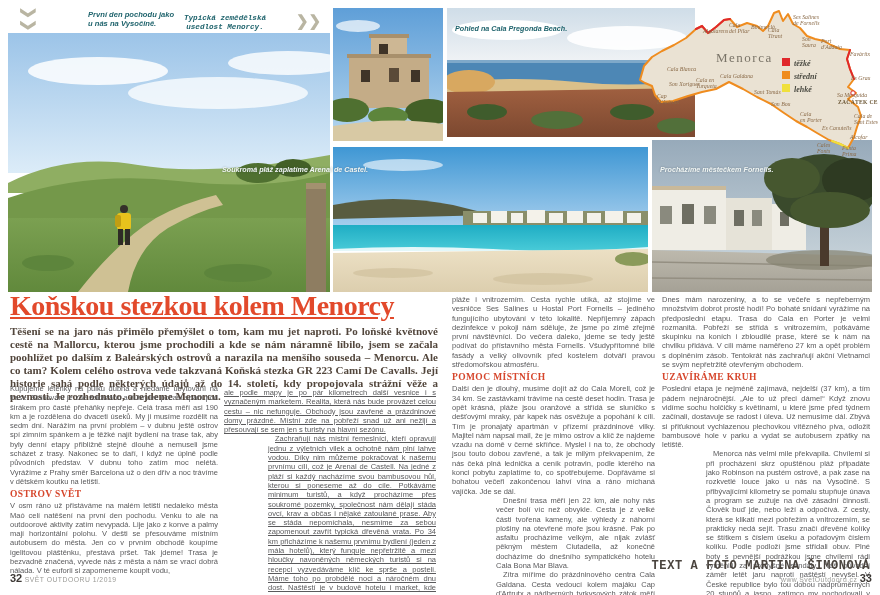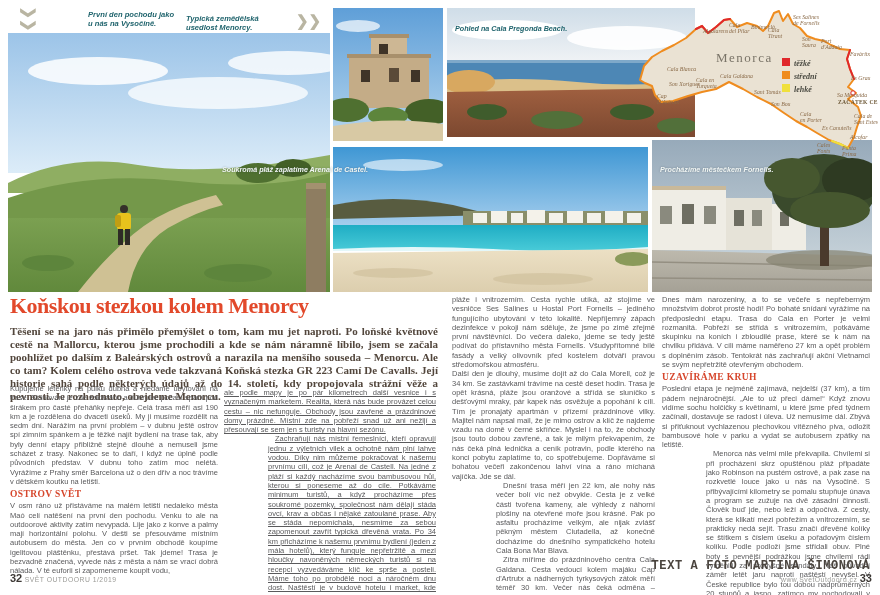--- a/index.html
+++ b/index.html
@@ -14,22 +14,22 @@
   .chev{position:absolute;color:#b9b5a2;font-weight:bold;}
 
   
   .photo-caption{position:absolute;font-weight:bold;font-style:italic;font-size:7.2px;
       line-height:8.5px;z-index:6;margin-top:20px;}
   .cap-petrol{color:#20646d;}
   .cap-white{color:#f2f6f4;text-shadow:0 0 2px rgba(40,60,70,.45);}
 
   
   #article-title{position:absolute;left:10px;top:290px;width:430px;margin:0;
-      font-family:"Liberation Serif",serif;font-weight:bold;font-size:22px;line-height:32px;
-      letter-spacing:-.5px;color:#e2492b;}
+      font-family:"Liberation Serif",serif;font-weight:bold;font-size:28px;line-height:32px;
+      letter-spacing:-.5px;color:#e2492b;text-decoration:underline;}
   #lead{position:absolute;left:10px;top:325px;width:428px;margin:0;
       font-family:"Liberation Serif",serif;font-weight:bold;font-size:11px;line-height:13px;
       color:#52463c;text-align:justify;}
   .col{position:absolute;text-align:justify;font-size:7.5px;line-height:9.3px;color:#5a5a5c;}
   .col-p{margin:0;}
   .col-p.indent{text-indent:7px;margin-left:44px;}
   .col-heading{margin:3px 0 1px 0;font-family:"Liberation Serif",serif;font-weight:bold;
       font-size:9.5px;line-height:11px;letter-spacing:.4px;color:#d6462c;text-align:left;}
   #col-left-1{left:10px;top:384px;width:208px;height:188px;}
   #col-left-2{left:224px;top:388px;width:212px;height:188px;text-decoration:underline;}
@@ -55,21 +55,21 @@
   .legend-label{font-size:8px;font-style:italic;font-weight:bold;fill:#4a4a42;}
 </style>
 </head>
 <body>
 
 <div id="spread">
 
   <span class="chev" style="left:16px;top:10px;font-size:15px;transform:rotate(90deg);">❯❯</span>
   <div class="pointer-caption" style="left:44px;top:10px;width:120px;margin-left:44px;">První den pochodu jako
 u nás na Vysočině.</div>
-  <div class="pointer-caption" style="left:186px;top:14px;width:104px;text-align:left;">Typická zemědělská
+  <div class="pointer-caption" style="left:173px;top:14px;width:104px;text-align:center;font-family:Liberation Mono, monospace;">Typická zemědělská
 usedlost Menorcy.</div>
   <span class="chev" style="left:296px;top:12px;font-size:15px;">❯❯</span>
 
   <div class="photo" style="left:8px;top:33px;width:322px;height:259px;">
     <svg width="322" height="259" viewBox="0 0 322 259">
       <defs>
         <linearGradient id="sky1" x1="0" y1="0" x2="0" y2="1">
           <stop offset="0" stop-color="#9cc4e8"></stop>
             <stop offset="1" stop-color="#dcecf8"></stop>
         </linearGradient>
@@ -285,20 +285,21 @@
       <h3 class="col-heading">OSTROV SVĚT</h3>
       <p class="col-p">V osm ráno už přistáváme na malém letišti nedaleko města Maó celí natěšení na první den pochodu. Venku to ale na outdoorové aktivity zatím nevypadá. Lije jako z konve a palmy mají horizontální polohu. V dešti se přesouváme místním autobusem do města. Jen co v prvním obchodě koupíme igelitovou pláštěnku, přestává pršet. Tak jdeme! Trasa je bezvadně značená, vyvede nás z města a nám se vrací dobrá nálada. V té euforii si zapomeneme koupit vodu,</p>
     </div>
   <div id="col-left-2" class="col">
       <p class="col-p">ale podle mapy je po pár kilometrech další vesnice i s vyznačeným marketem. Realita, která nás bude provázet celou cestu – nic nefunguje. Obchody jsou zavřené a prázdninové domy prázdné. Místní zde na pobřeží snad už ani nežijí a přesouvají se sem jen s turisty na hlavní sezónu.</p>
       <p class="col-p indent">Zachraňují nás místní řemeslníci, kteří opravují jednu z výletních vilek a ochotně nám plní lahve vodou. Díky nim můžeme pokračovat k našemu prvnímu cíli, což je Arenal de Castell. Na jedné z pláží si každý nacházíme svou bambusovou hůl, kterou si poneseme až do cíle. Potkáváme minimum turistů, a když procházíme přes soukromé pozemky, společnost nám dělají stáda ovcí, krav a občas i nějaké zatoulané prase. Aby se stáda nepomíchala, nesmíme za sebou zapomenout zavřít typická dřevěná vrata. Po 34 km přicházíme k našemu prvnímu bydlení (jeden z mála hotelů), který funguje nepřetržitě a mezi hloučky navoněných německých turistů si na recepci vyzvedáváme klíč ke sprše a posteli. Máme toho po probdělé noci a náročném dnu dost. Naštěstí je v budově hotelu i market, kde kupujeme pár dobrot a láhev místního červeného k večeři.</p>
       <p class="col-p indent">Ráno je pod mrakem a druhá, 16 km dlouhá, etapa nám po náročném úvodu vyhovuje. Vede přes opuštěné písečné</p>
     </div>
   <div id="col-right-1" class="col">
       <p class="col-p">pláže i vnitrozemím. Cesta rychle utíká, až stojíme ve vesničce Ses Salines u Hostal Port Fornells – jediného fungujícího ubytování v této lokalitě. Nepříjemný zápach dezinfekce v pokoji nám sděluje, že jsme po zimě zřejmě první návštěvníci. Do večera daleko, jdeme se tedy ještě podívat do přístavního města Fornells. Všudypřítomné bílé fasády a velký olivovník před kostelem dotváří pravou středomořskou atmosféru.</p>
+      <h3 class="col-heading">POMOC MÍSTNÍCH</h3>
       <p class="col-p">Další den je dlouhý, musíme dojít až do Cala Morell, což je 34 km. Se zastávkami trávíme na cestě deset hodin. Trasa je opět krásná, pláže jsou oranžové a střídá se sluníčko s dešťovými mraky, pár kapek nás osvěžuje a popohání k cíli. Tím je pronajatý apartmán v přízemí prázdninové vilky. Majitel nám napsal mail, že je mimo ostrov a klíč že najdeme vzadu na domě v černé skříňce. Myslel i na to, že obchody jsou touto dobou zavřené, a tak je milým překvapením, že nás čeká plná lednička a ceník potravin, podle kterého na konci pobytu zaplatíme to, co spotřebujeme. Dopřáváme si bohatou večeři zakončenou lahví vína a ráno míchaná vajíčka. Jde se dál.</p>
       <p class="col-p indent">Dnešní trasa měří jen 22 km, ale nohy nás večer bolí víc než obvykle. Cesta je z velké části tvořena kameny, ale výhledy z náhorní plošiny na otevřené moře jsou krásné. Pak po asfaltu procházíme velkým, ale nijak zvlášť pěkným městem Ciutadella, až konečně docházíme do dnešního sympatického hotelu Cala Bona Mar Blava.</p>
       <p class="col-p indent">Zítra míříme do prázdninového centra Cala Galdana. Cesta vedoucí kolem majáku Cap d'Artrutx a nádherných tyrkysových zátok měří téměř 30 km. Večer nás čeká odměna – ubytování v luxusním hotelu Artiem Audax Spa.</p>
     </div>
   <div id="col-right-2" class="col">
       <p class="col-p">Dnes mám narozeniny, a to se večeře s nepřeberným množstvím dobrot prostě hodí! Po bohaté snídani vyrážíme na předposlední etapu. Trasa do Cala en Porter je velmi rozmanitá. Pobřeží se střídá s vnitrozemím, potkáváme skupinku na koních i zbloudilé prase, které se k nám na chvilku přidává. V cíli máme naměřeno 27 km a opět problém s doplněním zásob. Tentokrát nás zachraňují akční Vietnamci se svým nepřetržitě otevřeným obchodem.</p>
       <h3 class="col-heading">UZAVÍRÁME KRUH</h3>
       <p class="col-p">Poslední etapa je nejméně zajímavá, nejdelší (37 km), a tím pádem nejnáročnější. „Ale to už přeci dáme!“ Když znovu vidíme sochu holčičky s květinami, u které jsme před týdnem začínali, dostavuje se radost i úleva. Už nemusíme dál. Zbývá si přiťuknout vychlazenou plechovkou vítězného piva, odložit bambusové hole v parku a vydat se autobusem zpátky na letiště.</p>
       <p class="col-p indent">Menorca nás velmi mile překvapila. Chvílemi si při procházení skrz opuštěnou pláž připadáte jako Robinson na pustém ostrově, a pak zase na rozkvetlé louce jako u nás na Vysočině. S přibývajícími kilometry se pomalu stupňuje únava a program se zužuje na dvě zásadní činnosti. Člověk buď jde, nebo leží a odpočívá. Z cesty, která se klikatí mezi pobřežím a vnitrozemím, se prakticky nedá sejít. Trasu značí dřevěné kolíky se štítkem s číslem úseku a pořadovým číslem kolíku. Podle podloží jsme střídali obuv. Plné boty s pevnější podrážkou jsme chvílemi rádi vyměnili za prodyšné sandály. Náš původní záměr letět jaru naproti naštěstí nevyšel. V České republice bylo tou dobou nadprůměrných 20 stupňů a jasno, zatímco my pochodovali v příjemných teplotách mezi 15 až 18 °C. ■</p>
     </div>

